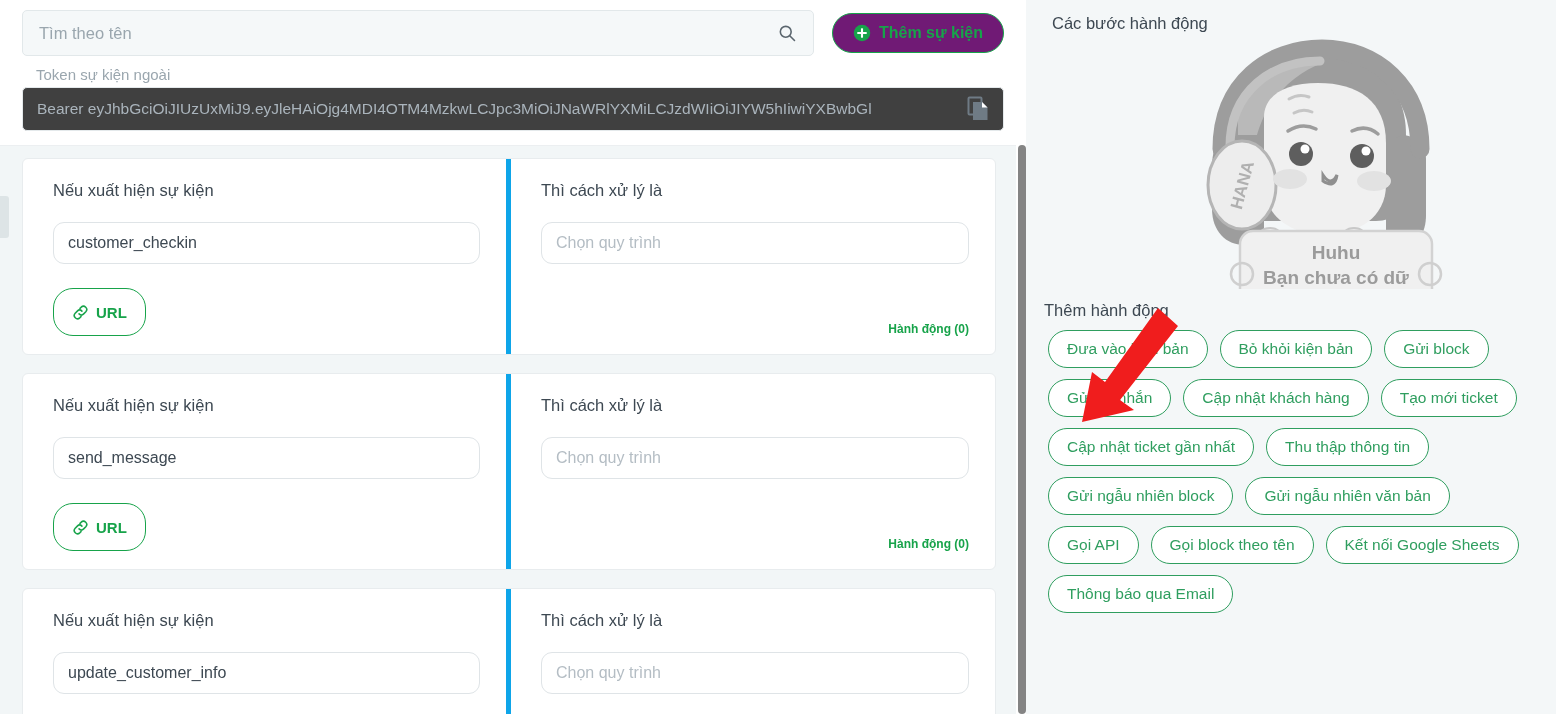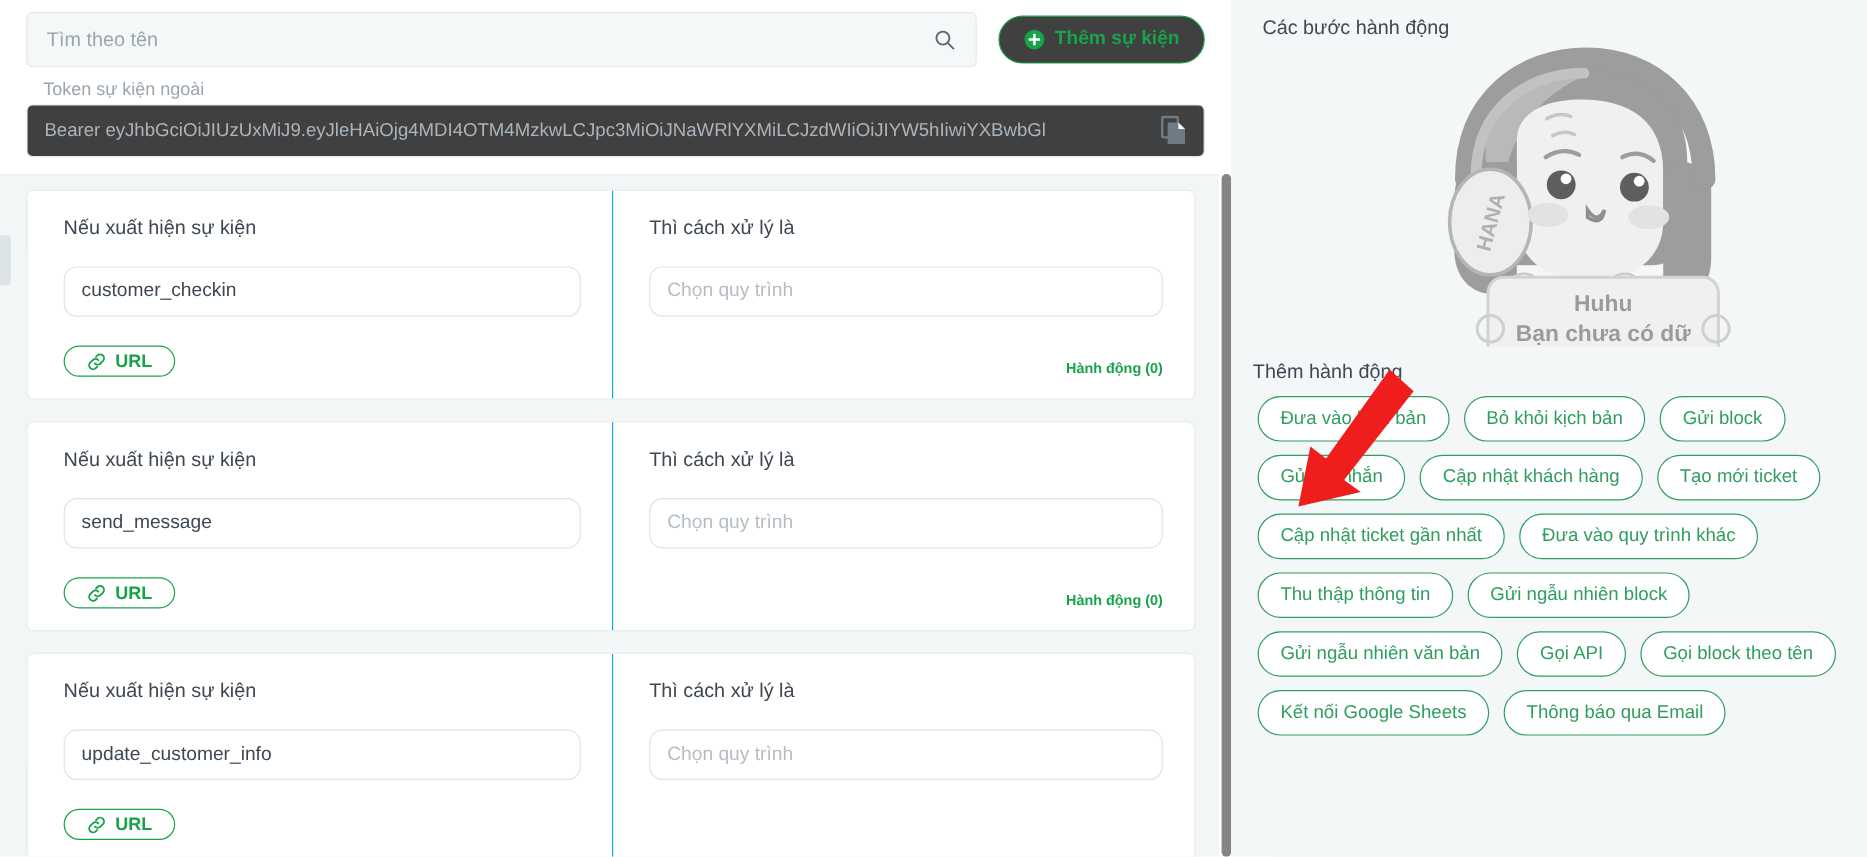--- a/index.html
+++ b/index.html
@@ -75,21 +75,21 @@
     width: 20px; height: 20px;
     display: block;
     color: #5b666e;
   }
 
   .add-event-btn {
     flex: 0 0 auto;
     height: 40px;
     border: 1.6px solid #17a34a;
     border-radius: 22px;
-    background: #404040;
+    background: #701a75;
     color: #17a34a;
     font-size: 16px;
     font-weight: bold;
     font-family: "Liberation Sans", sans-serif;
     display: flex;
     align-items: center;
     gap: 8px;
     padding: 0 20px;
     cursor: pointer;
     white-space: nowrap;
@@ -153,21 +153,21 @@
     display: flex;
     margin-bottom: 18px;
     min-height: 172px;
   }
 
   .card-col {
     padding: 22px 26px 18px 30px;
     display: flex;
     flex-direction: column;
   }
-  .card-col.left  { width: 488px; border-right: 1px solid #0ea5e9; }
+  .card-col.left  { width: 488px; border-right: 5px solid #0ea5e9; }
   .card-col.right { flex: 1 1 auto; }
 
   .col-title {
     font-size: 16.5px;
     color: #3d4852;
     margin-bottom: 22px;
   }
 
   .field-input {
     height: 42px;
@@ -180,21 +180,21 @@
     color: #3d4852;
     outline: none;
     width: 100%;
   }
   .field-input::placeholder { color: #b4bdc4; }
   .field-input.select-like { color: #b4bdc4; }
 
   .url-btn {
     margin-top: 24px;
     align-self: flex-start;
-    height: 26px;
+    height: 48px;
     border: 1.6px solid #17a34a;
     border-radius: 20px;
     background: #ffffff;
     color: #17a34a;
     font-size: 15px;
     font-weight: bold;
     display: flex;
     align-items: center;
     gap: 7px;
     padding: 0 18px;
@@ -468,27 +468,26 @@
         <text x="218" y="220" font-family="'Liberation Sans', sans-serif" font-size="19" font-weight="bold" fill="#9b9b9b" text-anchor="middle">Huhu</text>
         <text x="218" y="245" font-family="'Liberation Sans', sans-serif" font-size="19" font-weight="bold" fill="#9b9b9b" text-anchor="middle">Bạn chưa có dữ</text>
         <text x="218" y="270" font-family="'Liberation Sans', sans-serif" font-size="19" font-weight="bold" fill="#9b9b9b" text-anchor="middle">liệu gì hết!</text>
       </svg>
     </div>
 
     <div class="add-action-title">Thêm hành động</div>
 
     <div class="chip-area">
       <div class="chip">Đưa vào kịch bản</div>
-      <div class="chip">Bỏ khỏi kịch bản</div>
+      <div class="chip">Bỏ khỏi kiện bản</div>
       <div class="chip">Gửi block</div>
       <div class="chip">Gửi tin nhắn</div>
       <div class="chip">Cập nhật khách hàng</div>
       <div class="chip">Tạo mới ticket</div>
       <div class="chip">Cập nhật ticket gần nhất</div>
-      <div class="chip">Đưa vào quy trình khác</div>
       <div class="chip">Thu thập thông tin</div>
       <div class="chip">Gửi ngẫu nhiên block</div>
       <div class="chip">Gửi ngẫu nhiên văn bản</div>
       <div class="chip">Gọi API</div>
       <div class="chip">Gọi block theo tên</div>
       <div class="chip">Kết nối Google Sheets</div>
       <div class="chip">Thông báo qua Email</div>
     </div>
   </div>
 

